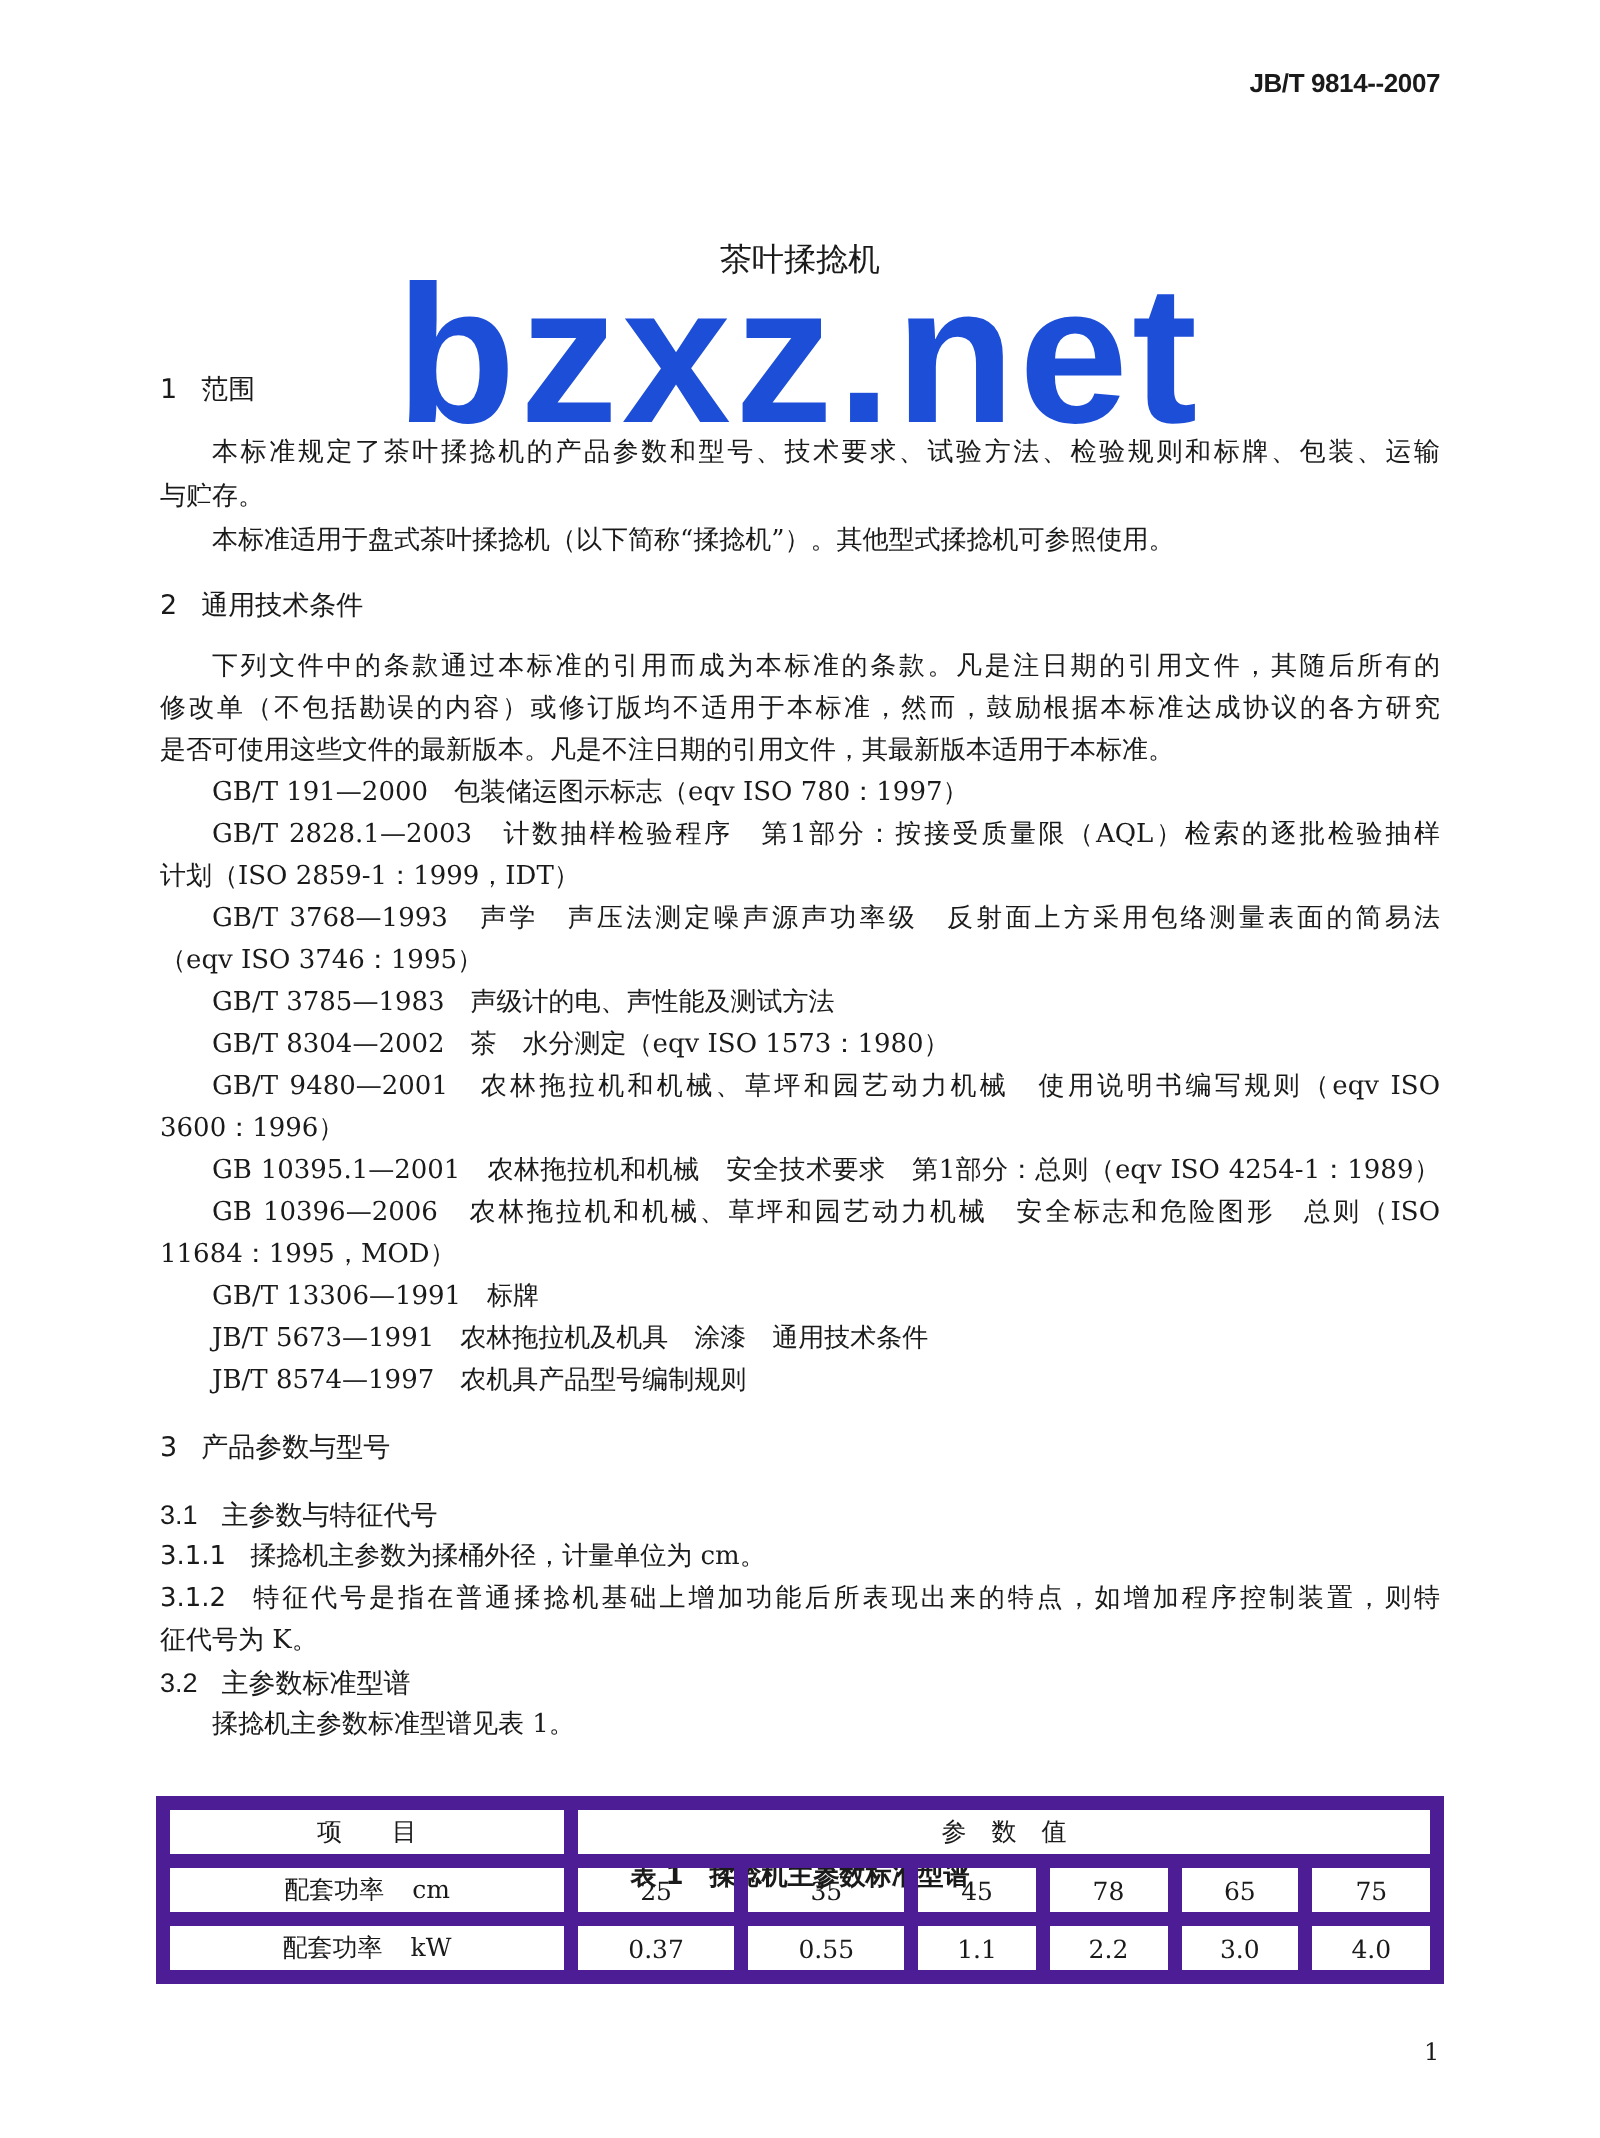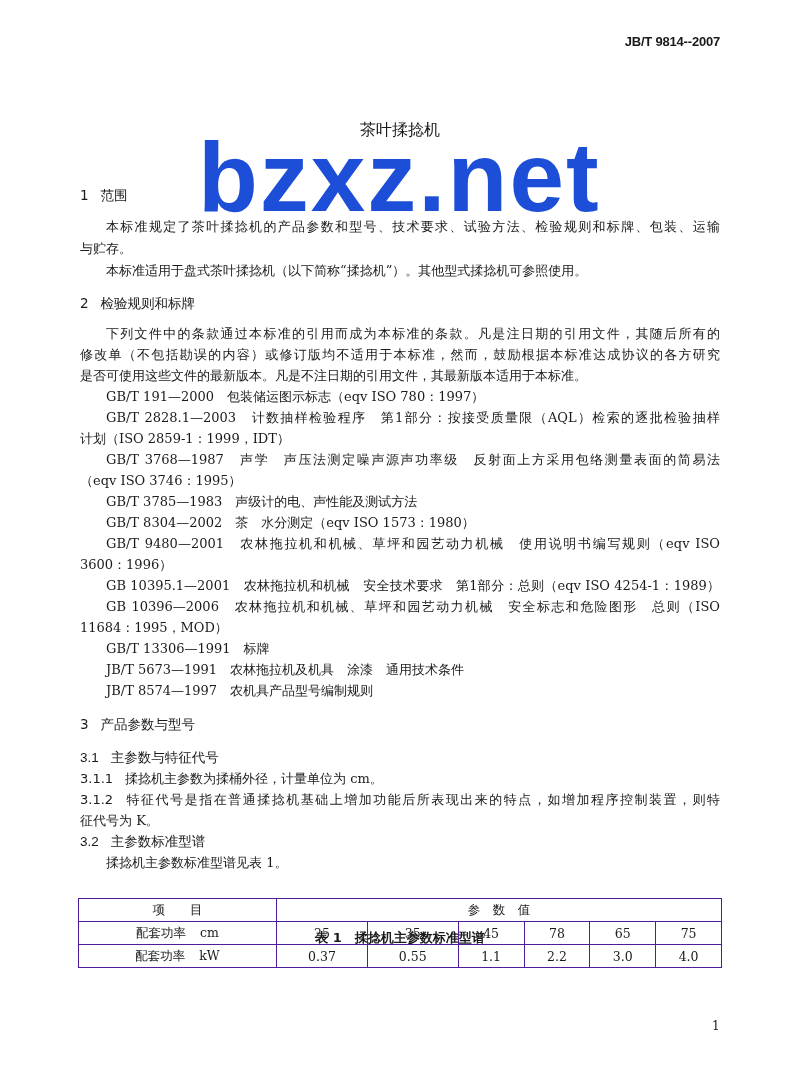--- a/index.html
+++ b/index.html
@@ -37,21 +37,21 @@
     .caption {
       position: absolute; top: 881px; left: 0; width: 800px; text-align: center;
       font-family: "DejaVu Sans", sans-serif; font-weight: bold; font-size: 13px; z-index: 1; margin-top: 48px;
     }
     table.params {
       position: absolute; left: 78px; top: 898px; width: 644px;
       border-collapse: collapse; z-index: 1;
       font-size: 12.5px;
     }
     table.params td {
-      border: 1px solid #4c1d95; height: 22px; text-align: center; padding: 0;
+      border: 7px solid #4c1d95; height: 22px; text-align: center; padding: 0;
     }
     table.params { border: 1.5px solid #222; }
     .rowlabel { width: 197px; }
     .rowlabel .unit { display: inline-block; margin-left: 14px; }
     .pageno { position: absolute; top: 1019px; left: 712px; font-size: 12px; }
   </style>
 </head>
 <body>
 
 <div class="std-no">JB/T 9814--2007</div>
@@ -61,30 +61,30 @@
 <div class="content">
 
   <div class="ln h1" style="top:187px">
     <span class="num">1</span><span>范围</span>
   </div>
   <div class="ln ind just" style="top:219px;width:614px">本标准规定了茶叶揉捻机的产品参数和型号、技术要求、试验方法、检验规则和标牌、包装、运输</div>
   <div class="ln" style="top:241px">与贮存。</div>
   <div class="ln ind" style="top:263px">本标准适用于盘式茶叶揉捻机（以下简称“揉捻机”）。其他型式揉捻机可参照使用。</div>
 
   <div class="ln h1" style="top:295px">
-    <span class="num">2</span><span>检验规则和标牌</span>
+    <span class="num">2</span><span>通用技术条件</span>
   </div>
   <div class="ln ind just" style="top:326px;width:614px">下列文件中的条款通过本标准的引用而成为本标准的条款。凡是注日期的引用文件，其随后所有的</div>
   <div class="ln just" style="top:347px">修改单（不包括勘误的内容）或修订版均不适用于本标准，然而，鼓励根据本标准达成协议的各方研究</div>
   <div class="ln" style="top:368px">是否可使用这些文件的最新版本。凡是不注日期的引用文件，其最新版本适用于本标准。</div>
 
   <div class="ln ind" style="top:389px">GB/T 191—2000　包装储运图示标志（eqv ISO 780：1997）</div>
   <div class="ln ind just" style="top:410px;width:614px">GB/T 2828.1—2003　计数抽样检验程序　第1部分：按接受质量限（AQL）检索的逐批检验抽样</div>
   <div class="ln" style="top:431px">计划（ISO 2859-1：1999，IDT）</div>
-  <div class="ln ind just" style="top:452px;width:614px">GB/T 3768—1987　声学　声压法测定噪声源声功率级　反射面上方采用包络测量表面的简易法</div>
+  <div class="ln ind just" style="top:452px;width:614px">GB/T 3768—1993　声学　声压法测定噪声源声功率级　反射面上方采用包络测量表面的简易法</div>
   <div class="ln" style="top:473px">（eqv ISO 3746：1995）</div>
   <div class="ln ind" style="top:494px">GB/T 3785—1983　声级计的电、声性能及测试方法</div>
   <div class="ln ind" style="top:515px">GB/T 8304—2002　茶　水分测定（eqv ISO 1573：1980）</div>
   <div class="ln ind just" style="top:536px;width:614px">GB/T 9480—2001　农林拖拉机和机械、草坪和园艺动力机械　使用说明书编写规则（eqv ISO</div>
   <div class="ln" style="top:557px">3600：1996）</div>
   <div class="ln ind just" style="top:578px;width:614px">GB 10395.1—2001　农林拖拉机和机械　安全技术要求　第1部分：总则（eqv ISO 4254-1：1989）</div>
   <div class="ln ind just" style="top:599px;width:614px">GB 10396—2006　农林拖拉机和机械、草坪和园艺动力机械　安全标志和危险图形　总则（ISO</div>
   <div class="ln" style="top:620px">11684：1995，MOD）</div>
   <div class="ln ind" style="top:641px">GB/T 13306—1991　标牌</div>
   <div class="ln ind" style="top:662px">JB/T 5673—1991　农林拖拉机及机具　涂漆　通用技术条件</div>

